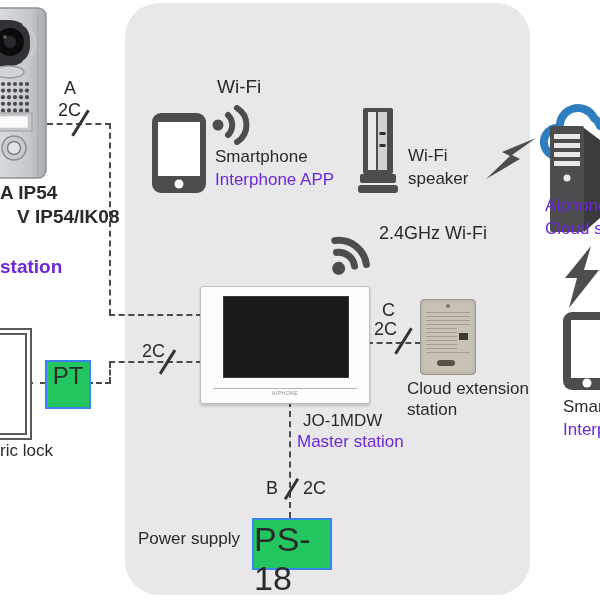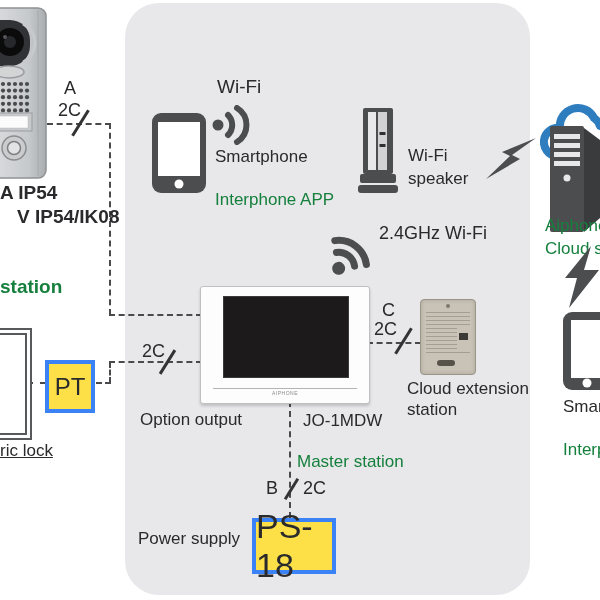--- a/index.html
+++ b/index.html
@@ -5,24 +5,24 @@
   html,body{margin:0;padding:0;}
   body{width:600px;height:600px;overflow:hidden;background:#fff;
        font-family:"Liberation Sans", sans-serif;color:#2a2a2c;}
   #canvas{position:relative;width:600px;height:600px;overflow:hidden;background:#fff;}
   .abs{position:absolute;}
   .panel{left:125px;top:3px;width:405px;height:592px;background:#e8e8ea;border-radius:34px;}
   .dash-h{border-top:2px dashed #4a4a4c;height:0;}
   .dash-v{border-left:2px dashed #4a4a4c;width:0;}
   .slash{width:3px;background:#333;transform:rotate(32deg);}
   .lbl{font-size:17px;line-height:1.2;white-space:nowrap;text-align:right;}
-  .lbl-teal{color:#15803d;margin-top:20px;}
+  .lbl-teal{color:#6d28d9;}
   .wire{font-size:18px;white-space:nowrap;}
   .models{font-size:19px;font-weight:600;white-space:nowrap;line-height:1.2;}
-  .box{background:#fde047;border:4px solid #3b82f6;display:flex;align-items:center;justify-content:center;}
+  .box{background:#22c55e;border:2px solid #3b82f6;display:flex;justify-content:center;}
   .monitor{left:200px;top:286px;width:168px;height:116px;background:#fdfdfd;border:1px solid #c0c0c2;
            border-radius:3px;box-shadow:0 2px 3px rgba(0,0,0,.18);}
   .monitor-screen{left:22px;top:9px;width:124px;height:80px;background:#1c1a1b;border:1px solid #3a3a3a;}
   .monitor-line{left:12px;top:101px;width:144px;height:1px;background:#b4b4b6;}
   .monitor-logo{left:0;top:103px;width:100%;text-align:center;font-size:5px;color:#8a8a8c;letter-spacing:.5px;}
   .speaker{left:420px;top:299px;width:54px;height:74px;background:#c9c2b6;border:1px solid #9b9488;
            border-radius:4px;box-shadow:inset 0 0 4px rgba(0,0,0,.15);}
   .speaker-grille{left:5px;top:12px;width:44px;height:44px;
       background:repeating-linear-gradient(180deg,#a59d8f 0 1.5px,transparent 1.5px 4px);}
   .speaker-strip{right:5px;top:26px;width:13px;height:24px;background:#c9c2b6;}
@@ -178,38 +178,37 @@
     <circle cx="27" cy="73" r="4.5" fill="#fff"></circle>
   </svg>
   <div class="abs lbl" style="left:563px;top:397px;">Smartphone</div>
   <div class="abs lbl lbl-teal" style="left:563px;top:420px;">Interphone APP</div>
 
   <div class="abs monitor">
     <div class="abs monitor-screen"></div>
     <div class="abs monitor-line"></div>
     <div class="abs monitor-logo">AIPHONE</div>
   </div>
-  <div class="abs lbl" style="left:140px;top:410px;">Option output</div>
   <div class="abs lbl" style="left:303px;top:411px;">JO-1MDW</div>
   <div class="abs lbl lbl-teal" style="left:297px;top:432px;">Master station</div>
 
   <div class="abs speaker">
     <div class="abs speaker-grille"></div>
     <div class="abs speaker-strip"></div>
     <div class="abs speaker-btn"></div>
     <div class="abs screw" style="left:25px;top:4px;"></div>
     <div class="abs" style="left:16px;top:60px;width:18px;height:6px;border-radius:3px;background:#57534b;"></div>
   </div>
   <div class="abs lbl" style="left:407px;top:379px;">Cloud extension</div>
   <div class="abs lbl" style="left:407px;top:400px;">station</div>
 
   <div class="abs lock-outer">
     <div class="lock-inner"></div>
   </div>
-  <div class="abs lbl" style="left:0px;top:441px;text-decoration:underline;">ric lock</div>
+  <div class="abs lbl" style="left:0px;top:441px;">ric lock</div>
 
   <div class="abs box" style="left:45px;top:360px;width:42px;height:45px;">
     <span style="font-size:24px;">PT</span>
   </div>
 
   <div class="abs lbl" style="left:138px;top:529px;">Power supply</div>
   <div class="abs box" style="left:252px;top:518px;width:76px;height:48px;">
     <span style="font-size:34px;">PS-18</span>
   </div>
 

